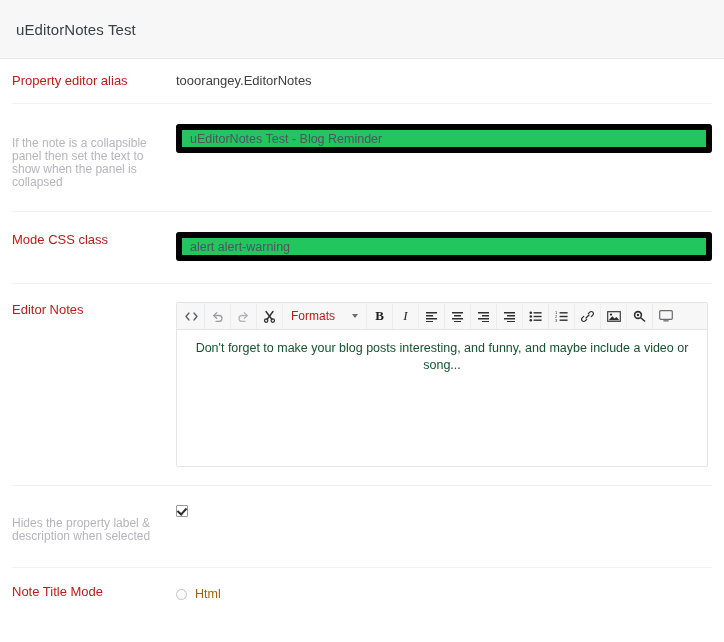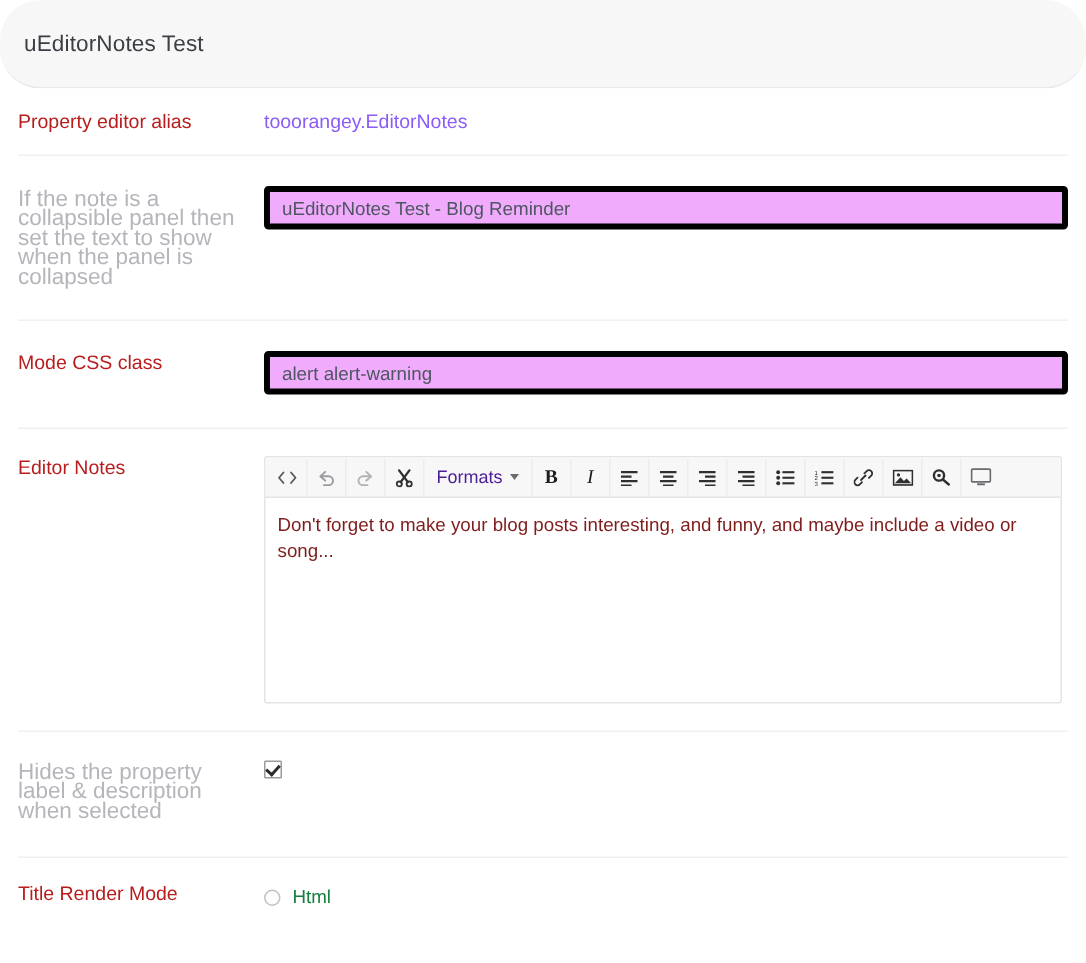--- a/index.html
+++ b/index.html
@@ -17,21 +17,20 @@
   }
 
   
   .app-header {
     height: 59px;
     background: #f7f7f7;
     border-bottom: 1px solid #e9e9eb;
     display: flex;
     align-items: center;
     box-sizing: border-box;
-    border-radius: 27px;
   }
   .app-title {
     font-size: 15px;
     color: #3b3f44;
     padding-left: 16px;
     letter-spacing: 0.1px;
   }
 
   
   .form-body {
@@ -52,48 +51,48 @@
     flex: 0 0 164px;
     padding-right: 12px;
     box-sizing: border-box;
   }
   .prop-label {
     font-size: 13px;
     color: #b91c1c;
     line-height: 16px;
   }
   .prop-desc {
-    font-size: 15px;
+    font-size: 12px;
     color: #b5b5bb;
     line-height: 13px;
-    margin-top: 2px;
+    margin-top: 13px;
   }
   .prop-value-col {
     flex: 1 1 auto;
     min-width: 0;
   }
 
   .alias-text {
     font-size: 13px;
-    color: #8b5cf6;
+    color: #404040;
     line-height: 16px;
   }
 
   
   .text-input {
     width: 100%;
     height: 29px;
     box-sizing: border-box;
-    border: 4px solid #000000;
+    border: 6px solid #000000;
     border-radius: 3px;
     padding: 4px 8px;
     font-family: "Liberation Sans", sans-serif;
     font-size: 12.5px;
     color: #4e5662;
-    background: #f0abfc;
+    background: #22c55e;
     outline: none;
   }
   .text-input::placeholder { color: #b5b5bb; }
 
   
   .rte {
     border: 1px solid #e4e4e4;
     border-radius: 2px;
     background: #ffffff;
     box-sizing: border-box;
@@ -116,40 +115,42 @@
     border-right: 1px solid #ececec;
     color: #56585c;
     font-size: 12px;
     padding: 0 4px;
     box-sizing: border-box;
     cursor: default;
   }
   .tb-btn.formats {
     padding: 0 8px;
     font-size: 12px;
-    color: #4c1d95;
+    color: #b91c1c;
+    gap: 12px;
   }
   .tb-btn svg { display: block; }
   .tb-bold { font-weight: bold; font-family: "Liberation Serif", serif; font-size: 13px; color:#1d1d1d;}
   .tb-italic { font-style: italic; font-family: "Liberation Serif", serif; font-size: 13px; color:#1d1d1d;}
   .caret {
     display: inline-block;
     margin-left: 5px;
     width: 0; height: 0;
     border-left: 3.5px solid transparent;
     border-right: 3.5px solid transparent;
     border-top: 4px solid #6b6b6b;
   }
   .rte-body {
     height: 136px;
     padding: 10px 8px;
     box-sizing: border-box;
     font-size: 12.5px;
-    color: #7f1d1d;
+    color: #14532d;
     line-height: 17px;
+    text-align: center;
   }
 
   
   .checkbox-wrap { padding-top: 1px; }
   .cbx {
     width: 12px;
     height: 12px;
     border: 1px solid #9a9a9a;
     background: #ffffff;
     display: inline-flex;
@@ -184,21 +185,21 @@
     border-radius: 50%;
     border: 1px solid #c2c2c6;
     background: #fdfdfd;
     box-sizing: border-box;
     margin-right: 8px;
     position: relative;
     flex: 0 0 11px;
   }
   .radio-label {
     font-size: 12.5px;
-    color: #15803d;
+    color: #a16207;
   }
 </style>
 </head>
 <body>
 
 <div class="app-header">
   <div class="app-title">uEditorNotes Test</div>
 </div>
 
 <div class="form-body">
@@ -375,21 +376,21 @@
     <div class="prop-label-col">
       <div class="prop-desc">Hides the property label &amp; description when selected</div>
     </div>
     <div class="prop-value-col checkbox-wrap">
       <span class="cbx checked"></span>
     </div>
   </div>
 
   <div class="prop-row no-border" style="padding:16px 0 6px 0;">
     <div class="prop-label-col">
-      <div class="prop-label">Title Render Mode</div>
+      <div class="prop-label">Note Title Mode</div>
 
     </div>
     <div class="prop-value-col">
 
       <div class="radio-line">
         <span class="rdo"></span>
         <span class="radio-label">Html</span>
       </div>
 
     </div>

